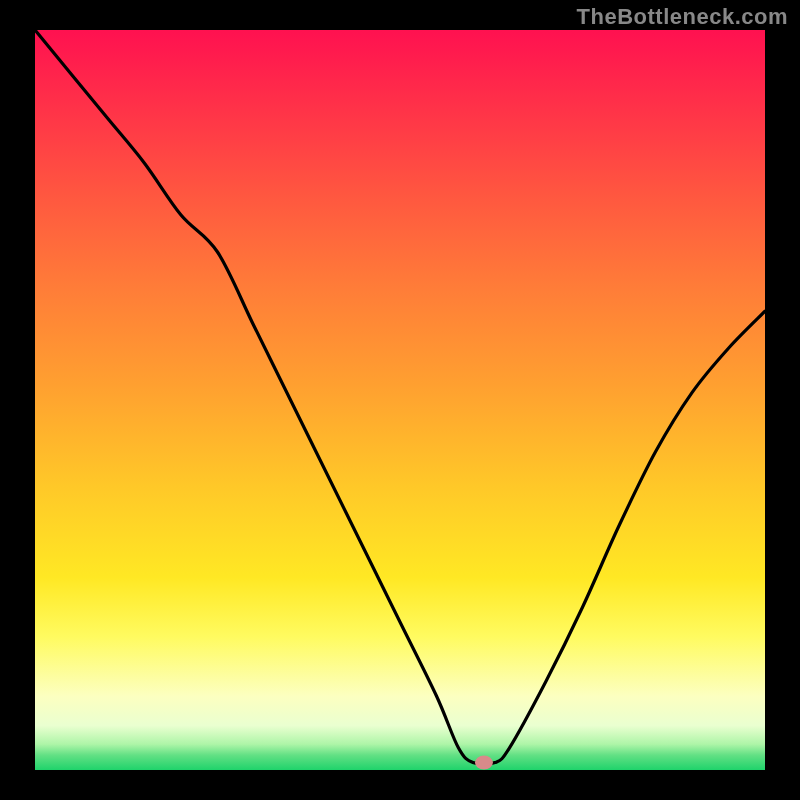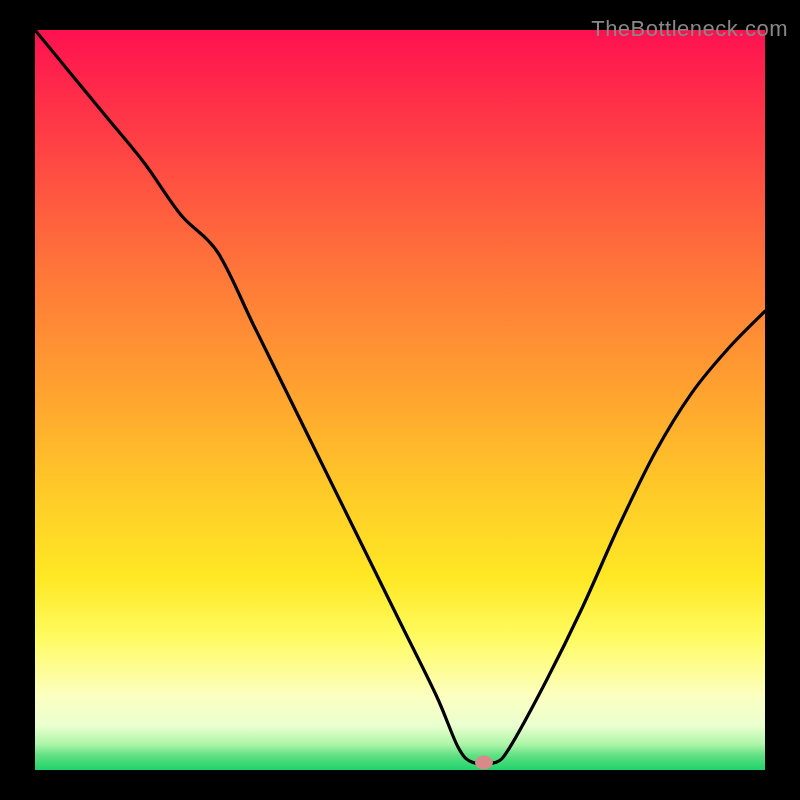--- a/index.html
+++ b/index.html
@@ -12,25 +12,25 @@
     font-family: Arial, Helvetica, sans-serif;
   }
   .frame {
     position: relative;
     width: 800px;
     height: 800px;
     background: #000;
   }
   .watermark {
     position: absolute;
-    top: 16px;
+    top: 4px;
     right: 12px;
     color: #888;
     font-size: 22px;
-    font-weight: 400;
+    font-weight: 700;
     letter-spacing: 0.5px;
     z-index: 5;
   }
   .plot-area {
     position: absolute;
     left: 35px;
     top: 30px;
     width: 730px;
     height: 740px;
   }

